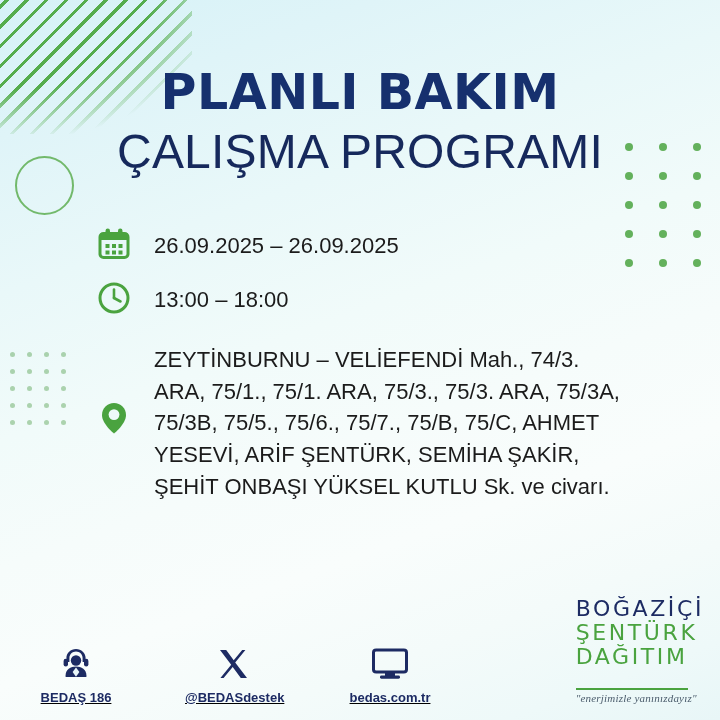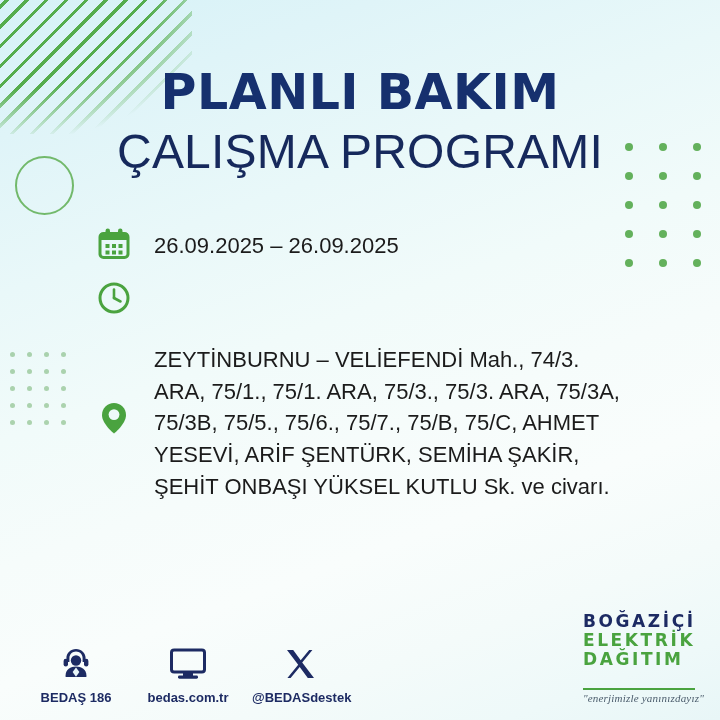--- a/index.html
+++ b/index.html
@@ -154,21 +154,22 @@
     margin-top: 6px;
   }
 
   
   .footer {
     position: absolute;
     left: 28px;
     bottom: 14px;
     display: flex;
     align-items: flex-start;
-    gap: 16px;
+    gap: 61px;
+    text-decoration: underline;
   }
   .f-item {
     width: 96px;
     text-align: center;
   }
   .f-item .f-ico {
     height: 40px;
     display: flex;
     align-items: flex-end;
     justify-content: center;
@@ -185,22 +186,22 @@
   
   .brand {
     position: absolute;
     right: 16px;
     bottom: 16px;
     text-align: left;
     line-height: 1.0;
   }
   .brand-l1, .brand-l2, .brand-l3 {
     font-family: "DejaVu Sans", sans-serif;
-    font-size: 17px;
-    font-weight: 700;
+    font-size: 22px;
+    font-weight: 400;
     letter-spacing: 2.6px;
     margin: 0 0 2px 0;
   }
   .brand-l1 { color: #1d2b63; }
   .brand-l2 { color: #4aa33f; }
   .brand-l3 { color: #4aa33f; margin-bottom: 20px; }
   .brand-rule {
     height: 2px;
     background: #4aa33f;
     margin: 0 0 3px 0;
@@ -288,20 +289,21 @@
     </div>
 
     <div class="row" id="row-time">
       <span class="ico">
         <svg width="34" height="34" viewBox="0 0 34 34">
           <circle cx="17" cy="17" r="14" fill="none" stroke="#4aa33f" stroke-width="3"></circle>
           <line x1="17" y1="17" x2="17" y2="8.5" stroke="#4aa33f" stroke-width="2.6" stroke-linecap="round"></line>
           <line x1="17" y1="17" x2="23.5" y2="20.5" stroke="#4aa33f" stroke-width="2.6" stroke-linecap="round"></line>
         </svg>
       </span>
+      <span class="txt">13:00 – 18:00</span>
     </div>
 
 
     <div class="row" id="row-address">
       <span class="ico">
         <svg width="34" height="34" viewBox="0 0 34 34">
           <path d="M17 2 C10.4 2 5 7.4 5 14 C5 23 17 32.5 17 32.5 C17 32.5 29 23 29 14 C29 7.4 23.6 2 17 2 Z" fill="#4aa33f"></path>
           <circle cx="17" cy="13.6" r="5.4" fill="#eefaf9"></circle>
         </svg>
       </span>
@@ -323,41 +325,41 @@
             <path d="M18 21.6 C12.6 21.6 7.6 25 7.6 30.2 L7.6 32 L28.4 32 L28.4 30.2 C28.4 25 23.4 21.6 18 21.6 Z"></path>
             <path d="M18 22.4 L14.6 27 L18 31.8 L21.4 27 Z" fill="#e8f6f8"></path>
           </g>
         </svg>
       </span>
       <span class="f-lbl">BEDAŞ 186</span>
     </div>
 
     <div class="f-item">
       <span class="f-ico">
+        <svg width="34" height="34" viewBox="0 0 34 34">
+          <path d="M4 3 L15.2 17.8 L4.4 31 L7.6 31 L16.7 20 L24.8 31 L31 31 L19.2 15.4 L29.4 3 L26.2 3 L17.7 13.3 L10.2 3 Z" fill="#1d2b63"></path>
+        </svg>
+      </span>
+      <span class="f-lbl">@BEDASdestek</span>
+    </div>
+
+    <div class="f-item">
+      <span class="f-ico">
         <svg width="38" height="34" viewBox="0 0 38 34">
           <rect x="2.5" y="3" width="33" height="22" rx="2.6" fill="none" stroke="#1d2b63" stroke-width="3"></rect>
           <rect x="14" y="25" width="10" height="4" fill="#1d2b63"></rect>
           <rect x="9" y="28.5" width="20" height="3.2" rx="1.4" fill="#1d2b63"></rect>
         </svg>
       </span>
       <span class="f-lbl">bedas.com.tr</span>
     </div>
 
-    <div class="f-item">
-      <span class="f-ico">
-        <svg width="34" height="34" viewBox="0 0 34 34">
-          <path d="M4 3 L15.2 17.8 L4.4 31 L7.6 31 L16.7 20 L24.8 31 L31 31 L19.2 15.4 L29.4 3 L26.2 3 L17.7 13.3 L10.2 3 Z" fill="#1d2b63"></path>
-        </svg>
-      </span>
-      <span class="f-lbl">@BEDASdestek</span>
-    </div>
-
   </div>
 
   <div class="brand">
     <div class="brand-l1">BOĞAZİÇİ</div>
-    <div class="brand-l2">ELEKTRİK</div>
+    <div class="brand-l2">ŞENTÜRK</div>
     <div class="brand-l3">DAĞITIM</div>
     <div class="brand-rule"></div>
     <div class="brand-tag">"enerjimizle yanınızdayız"</div>
   </div>
 
 </div>
 
 </body></html>

